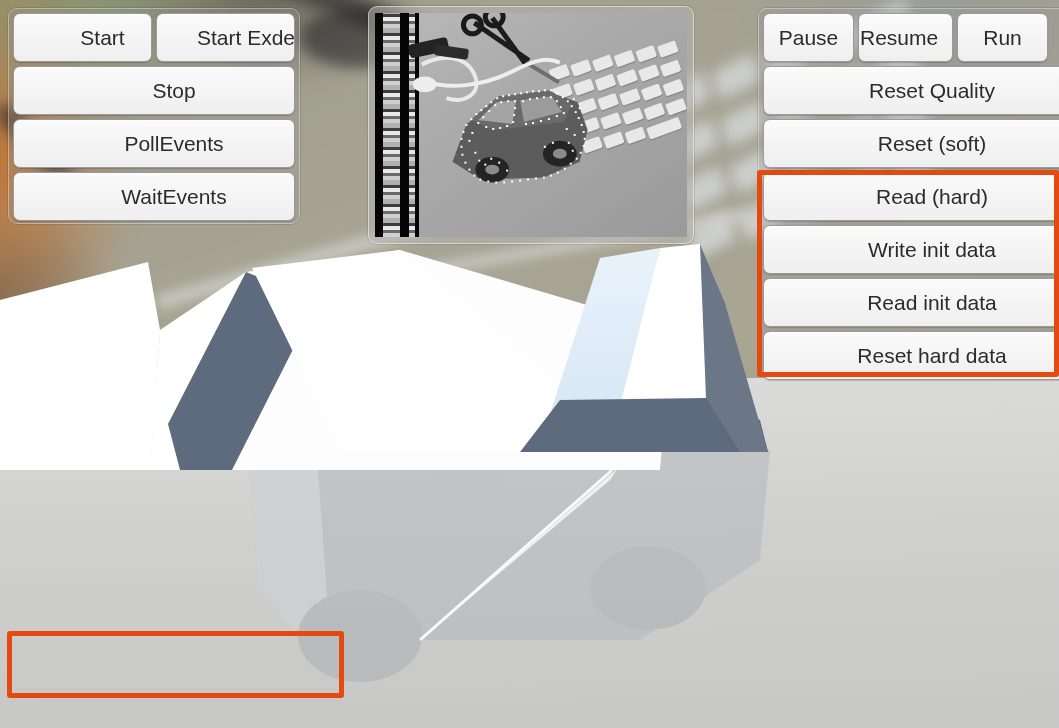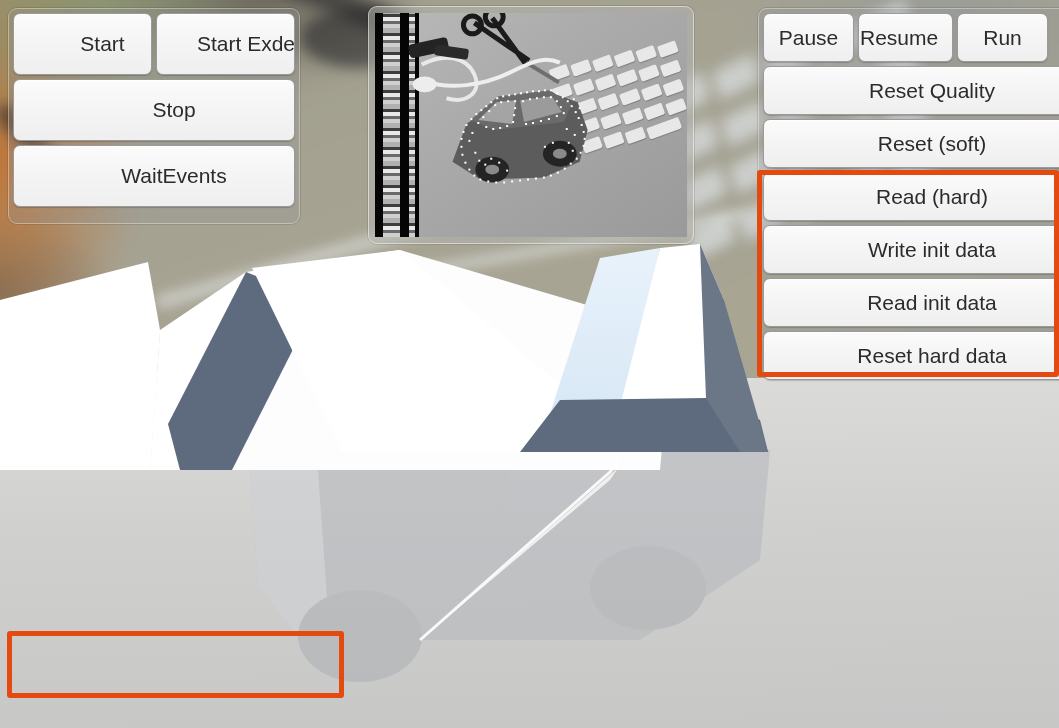--- a/index.html
+++ b/index.html
@@ -63,21 +63,21 @@
   }
   .btn.disabled{
     background:linear-gradient(180deg,#e2e2e2 0%,#dcdcdc 100%);
     border-color:#c6c6c6;color:#b9b9b9;
     box-shadow:none;cursor:default;
   }
 
   
   #left-group{left:8px;top:8px;width:292px;height:216px;}
   #left-group .row{display:flex;gap:4px;margin-bottom:4px;}
-  #left-group .btn{height:62px;padding-left:40px;}
+  #left-group .btn{height:49px;padding-left:40px;}
   #left-group .row:last-child{margin-bottom:0;}
   .b-start{width:140px;}
   .b-startx{width:140px;justify-content:flex-start;padding-left:2px;}
   .b-wide{width:100%;}
 
   
   #right-group{left:758px;top:8px;width:348px;height:368px;}
   #right-group .row{display:flex;gap:4px;margin-bottom:4px;}
   #right-group .row:last-child{margin-bottom:0;}
   #right-group .btn{height:49px;}
@@ -211,20 +211,23 @@
     <path d="M420,640 L610,472 L618,460" stroke="#ffffff" stroke-width="3" fill="none" opacity="0.9"></path>
   </svg>
 
   <div class="panel" id="left-group">
     <div class="row">
       <div class="btn b-start">Start</div>
       <div class="btn b-startx">Start Exdendible</div>
     </div>
     <div class="row">
       <div class="btn b-wide">Stop</div>
+    </div>
+    <div class="row">
+      <div class="btn b-wide">PollEvents</div>
     </div>
     <div class="row">
       <div class="btn b-wide">WaitEvents</div>
     </div>
   </div>
 
   <div class="panel" id="preview">
     <div id="cam">
       <div class="cam-bg"></div>
 

